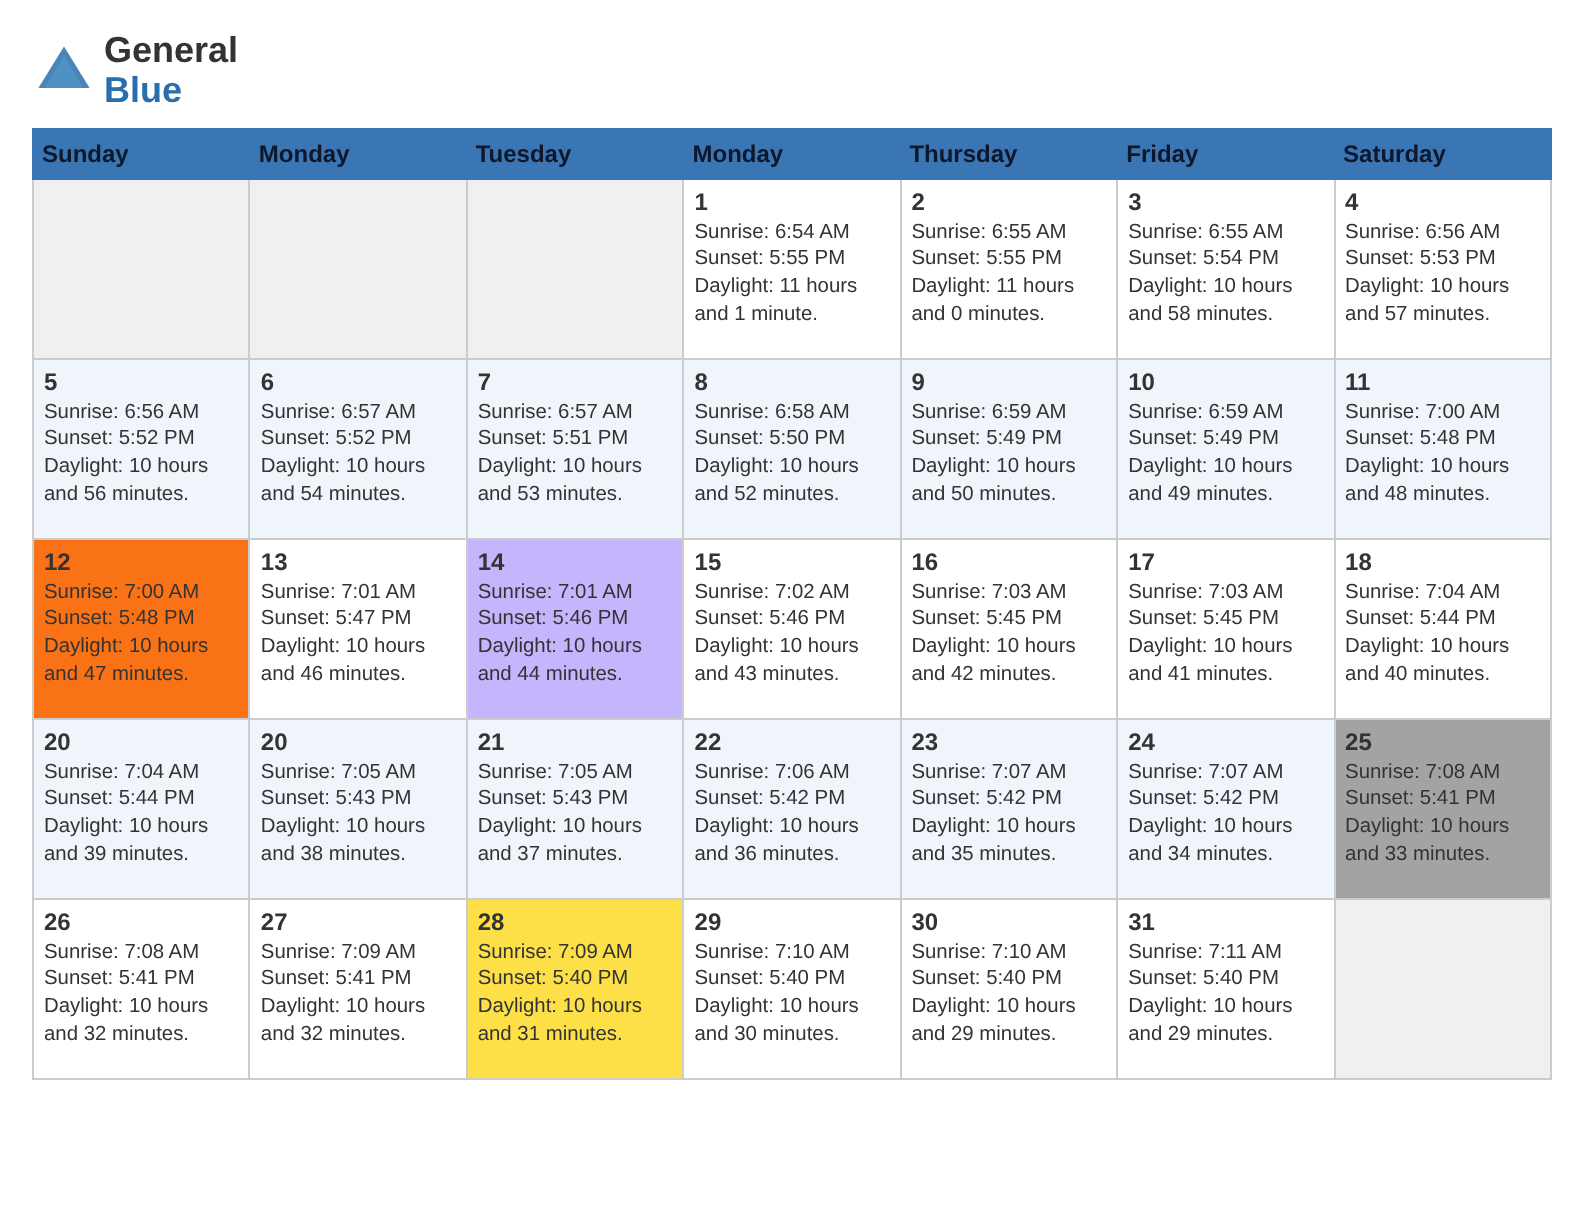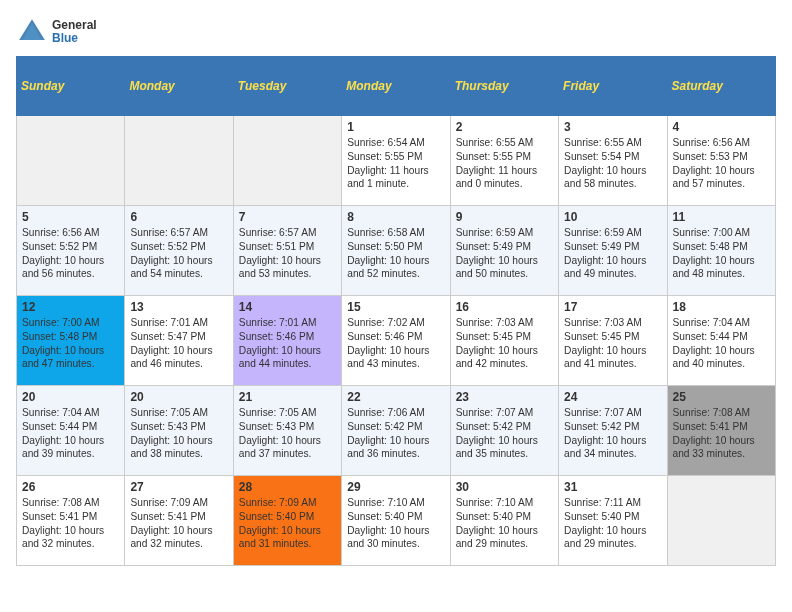--- a/index.html
+++ b/index.html
@@ -15,21 +15,21 @@
       justify-content: space-between;
       align-items: flex-start;
       margin-bottom: 8px;
     }
     .logo {
       display: flex;
       align-items: center;
       gap: 4px;
     }
     .logo-text {
-      font-size: 12px;
+      font-size: 18px;
       font-weight: bold;
       color: #333;
       line-height: 1.1;
     }
     .logo-text span {
       color: #2a6fad;
     }
     .logo-icon {
       width: 32px;
       height: 32px;
@@ -46,27 +46,26 @@
       font-size: 14px;
       color: #555;
     }
     table {
       width: 100%;
       border-collapse: collapse;
       table-layout: fixed;
     }
     th {
       background-color: #3a76b4;
-      color: #fde047;
+      color: #0f172a;
       font-size: 12px;
       font-weight: bold;
-      padding: 22px 4px;
+      padding: 5px 4px;
       text-align: left;
       border: 1px solid #3a76b4;
-      font-style: italic;
     }
     td {
       vertical-align: top;
       border: 1px solid #ccc;
       padding: 4px 5px;
       font-size: 10.5px;
       color: #333;
       height: 90px;
       background: #fff;
     }
@@ -202,21 +201,21 @@
         </td>
         <td style="background: rgb(240, 245, 251);">
           <span class="day-number">11</span>
           <div class="cell-content" style="white-space: pre-line;">Sunrise: 7:00 AM
 Sunset: 5:48 PM
 Daylight: 10 hours
 and 48 minutes.</div>
         </td>
       </tr>
       <tr>
-        <td style="background: #0ea5e9; margin-top: 26px;">
+        <td style="background: #f97316; margin-top: 26px;">
           <span class="day-number">12</span>
           <div class="cell-content" style="white-space: pre-line;">Sunrise: 7:00 AM
 Sunset: 5:48 PM
 Daylight: 10 hours
 and 47 minutes.</div>
         </td>
         <td style="background: rgb(255, 255, 255);">
           <span class="day-number">13</span>
           <div class="cell-content" style="white-space: pre-line;">Sunrise: 7:01 AM
 Sunset: 5:47 PM
@@ -318,21 +317,21 @@
 Daylight: 10 hours
 and 32 minutes.</div>
         </td>
         <td style="background: rgb(255, 255, 255);">
           <span class="day-number">27</span>
           <div class="cell-content" style="white-space: pre-line;">Sunrise: 7:09 AM
 Sunset: 5:41 PM
 Daylight: 10 hours
 and 32 minutes.</div>
         </td>
-        <td style="background: #f97316;">
+        <td style="background: #fde047;">
           <span class="day-number">28</span>
           <div class="cell-content" style="white-space: pre-line;">Sunrise: 7:09 AM
 Sunset: 5:40 PM
 Daylight: 10 hours
 and 31 minutes.</div>
         </td>
         <td style="background: rgb(255, 255, 255);">
           <span class="day-number">29</span>
           <div class="cell-content" style="white-space: pre-line;">Sunrise: 7:10 AM
 Sunset: 5:40 PM

